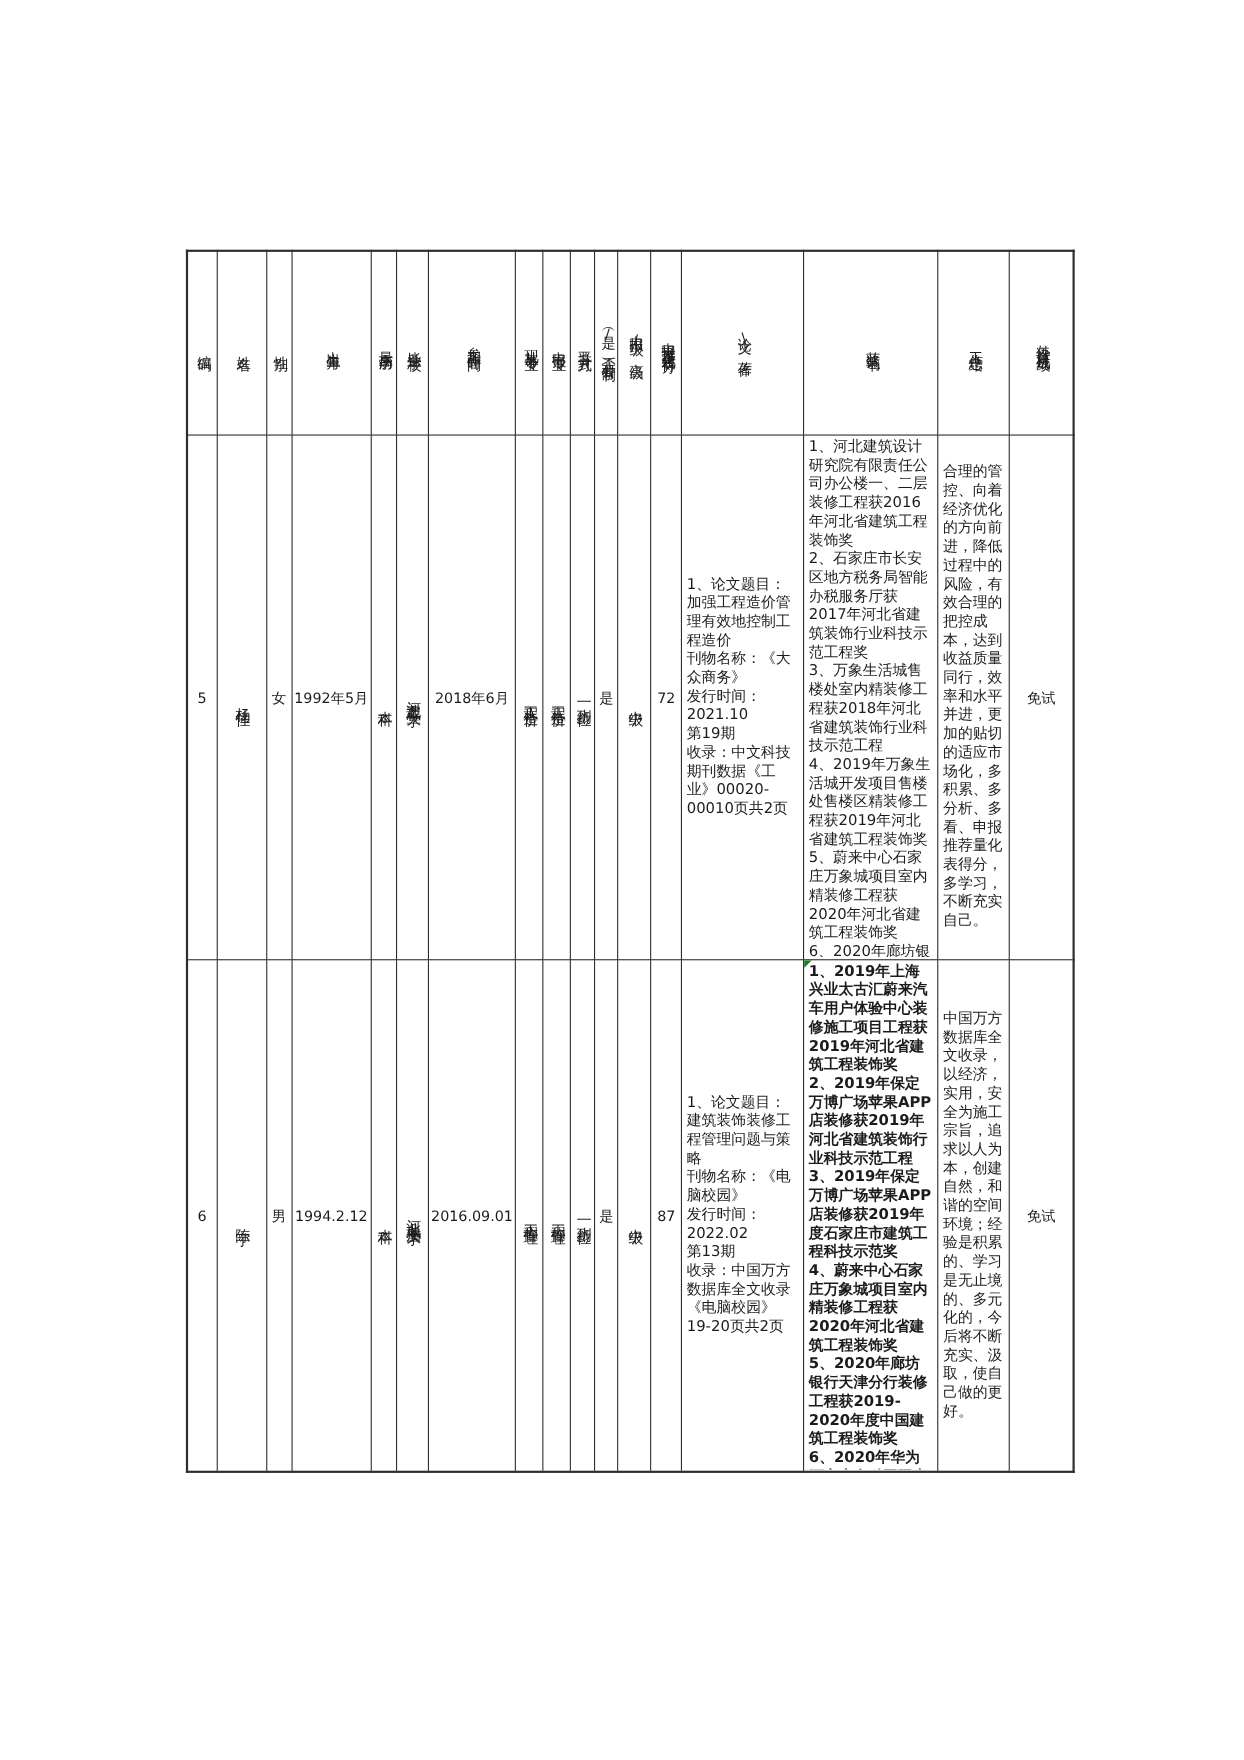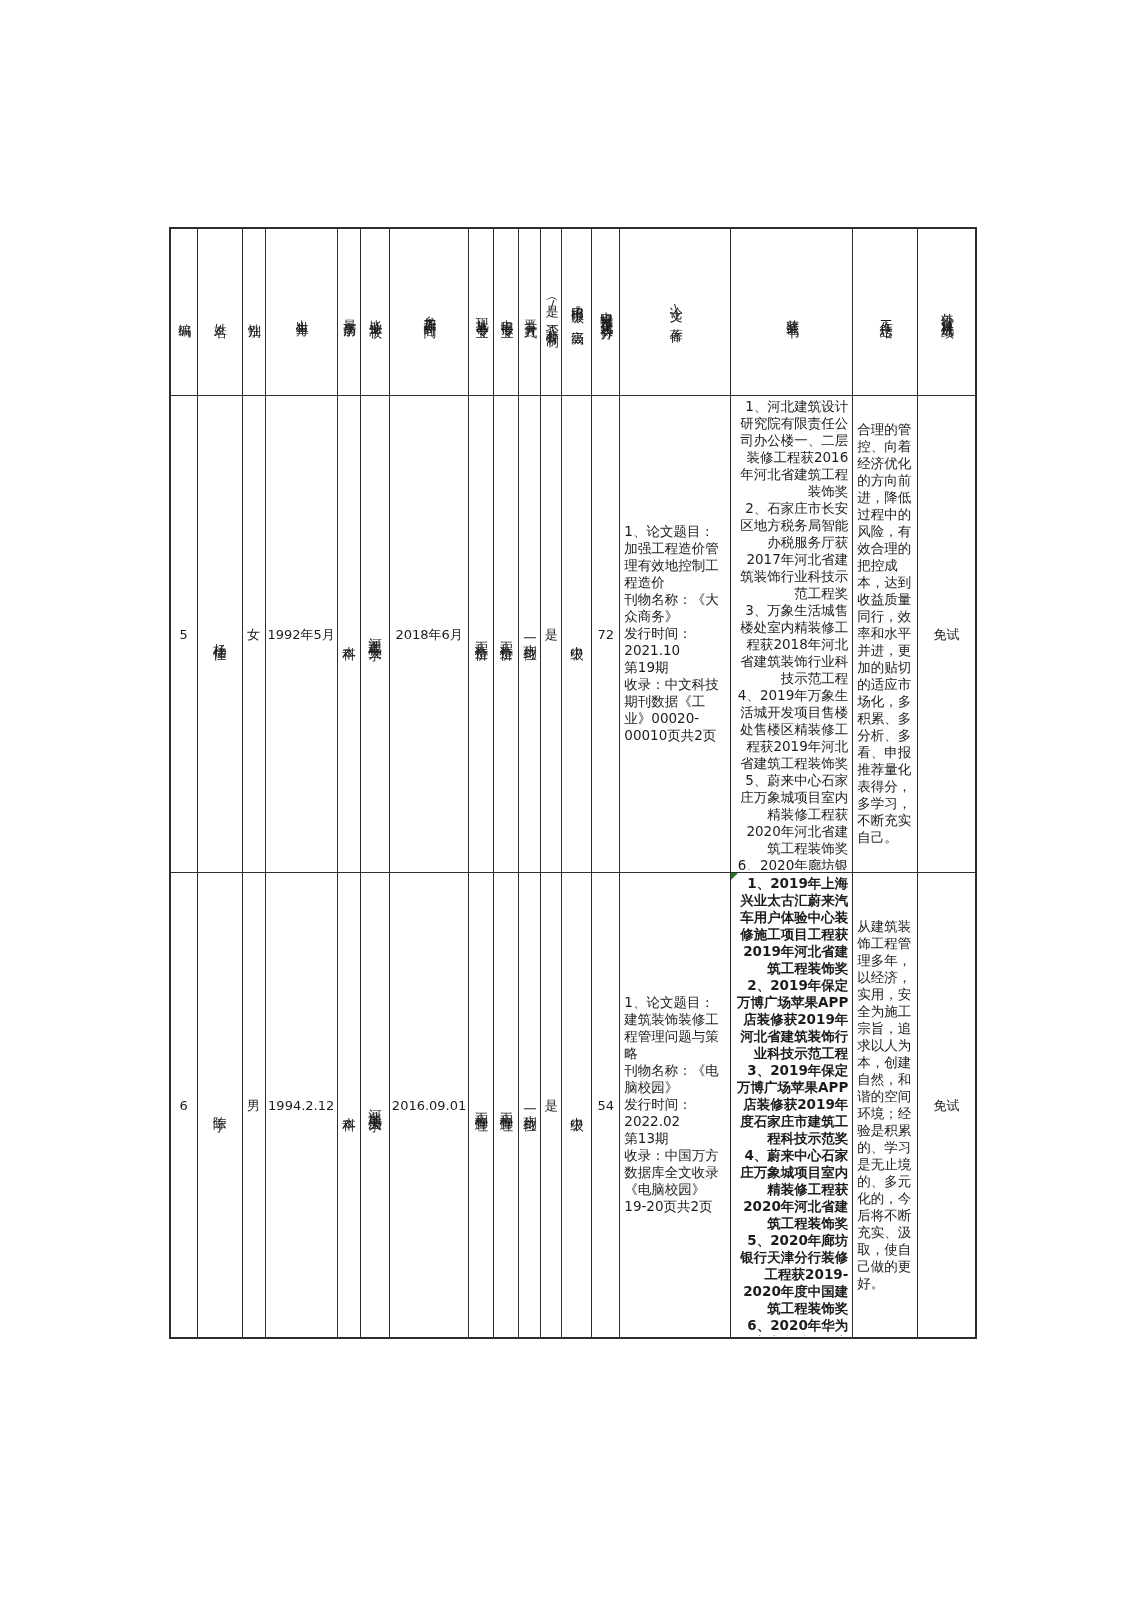--- a/index.html
+++ b/index.html
@@ -40,21 +40,21 @@
   .longcell{
     vertical-align:middle;text-align:left;
   }
   .topcell{vertical-align:top;text-align:left;position:relative;}
   .longtext{
     font-size:13.5px;line-height:17px;
     text-align:left;white-space:pre-wrap;
     overflow-wrap:break-word;
     padding:1px 2px;
   }
-  .clipbox{overflow:hidden;text-align:right;}
+  .clipbox{overflow:hidden;}
   .clip-r1{max-height:471px;}
   .clip-r2{max-height:460px;font-weight:bold;}
   .green-tri{
     position:absolute;left:0;top:0;width:0;height:0;
     border-top:7px solid #1e7a1e;
     border-right:7px solid transparent;
   }
 </style>
 </head>
 <body>
@@ -144,38 +144,38 @@
       <td><span class="h">男</span></td>
       <td><span class="h">1994.2.12</span></td>
       <td><span class="v">本科</span></td>
       <td><span class="v">河北地质大学</span></td>
       <td><span class="h">2016.09.01</span></td>
       <td><span class="v">工程管理</span></td>
       <td><span class="v">工程管理</span></td>
       <td><span class="v">一步到位</span></td>
       <td><span class="h">是</span></td>
       <td><span class="v">中级</span></td>
-      <td><span class="num">54</span></td>
+      <td><span class="num">87</span></td>
       <td class="longcell">
             <div class="longtext">1、论文题目：建筑装饰装修工程管理问题与策略
 刊物名称：《电脑校园》
 发行时间：
 2022.02
 第13期
 收录：中国万方数据库全文收录《电脑校园》19-20页共2页</div>
           </td>
       <td class="topcell">
             <span class="green-tri"></span>
             <div class="longtext clipbox clip-r2">1、2019年上海兴业太古汇蔚来汽车用户体验中心装修施工项目工程获2019年河北省建筑工程装饰奖
 2、2019年保定万博广场苹果APP店装修获2019年河北省建筑装饰行业科技示范工程
 3、2019年保定万博广场苹果APP店装修获2019年度石家庄市建筑工程科技示范奖
 4、蔚来中心石家庄万象城项目室内精装修工程获2020年河北省建筑工程装饰奖
 5、2020年廊坊银行天津分行装修工程获2019-2020年度中国建筑工程装饰奖
 6、2020年华为石家庄鑫科国际广场</div>
           </td>
       <td class="longcell">
-            <div class="longtext">从建筑装饰工程管理多年，以经济，实用，安全为施工宗旨，追求以人为本，创建自然，和谐的空间环境；经验是积累的、学习是无止境的、多元化的，今后将不断充实、汲取，使自己做的更好。</div>
+            <div class="longtext">中国万方数据库全文收录，以经济，实用，安全为施工宗旨，追求以人为本，创建自然，和谐的空间环境；经验是积累的、学习是无止境的、多元化的，今后将不断充实、汲取，使自己做的更好。</div>
           </td>
       <td><span class="h">免试</span></td>
     </tr>
   </tbody>
     </table>
 </div>
 
 </body></html>

